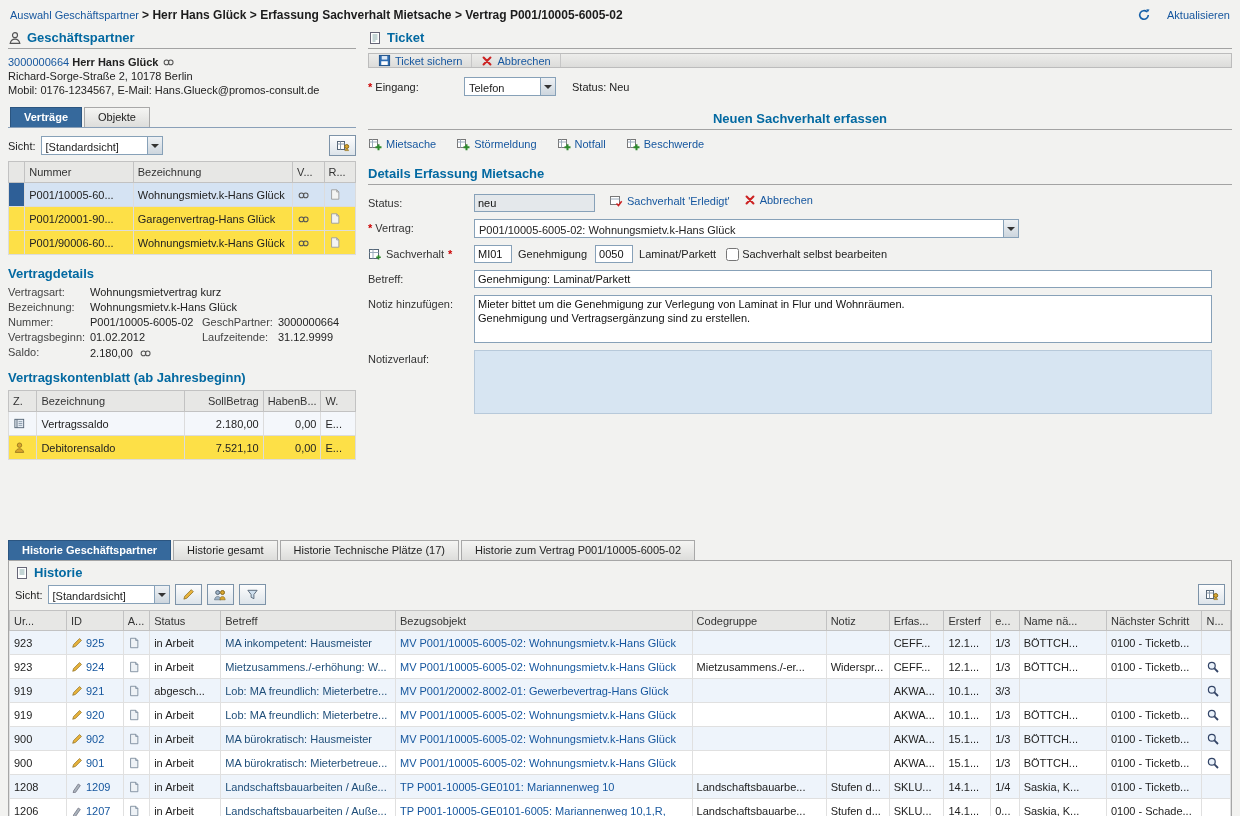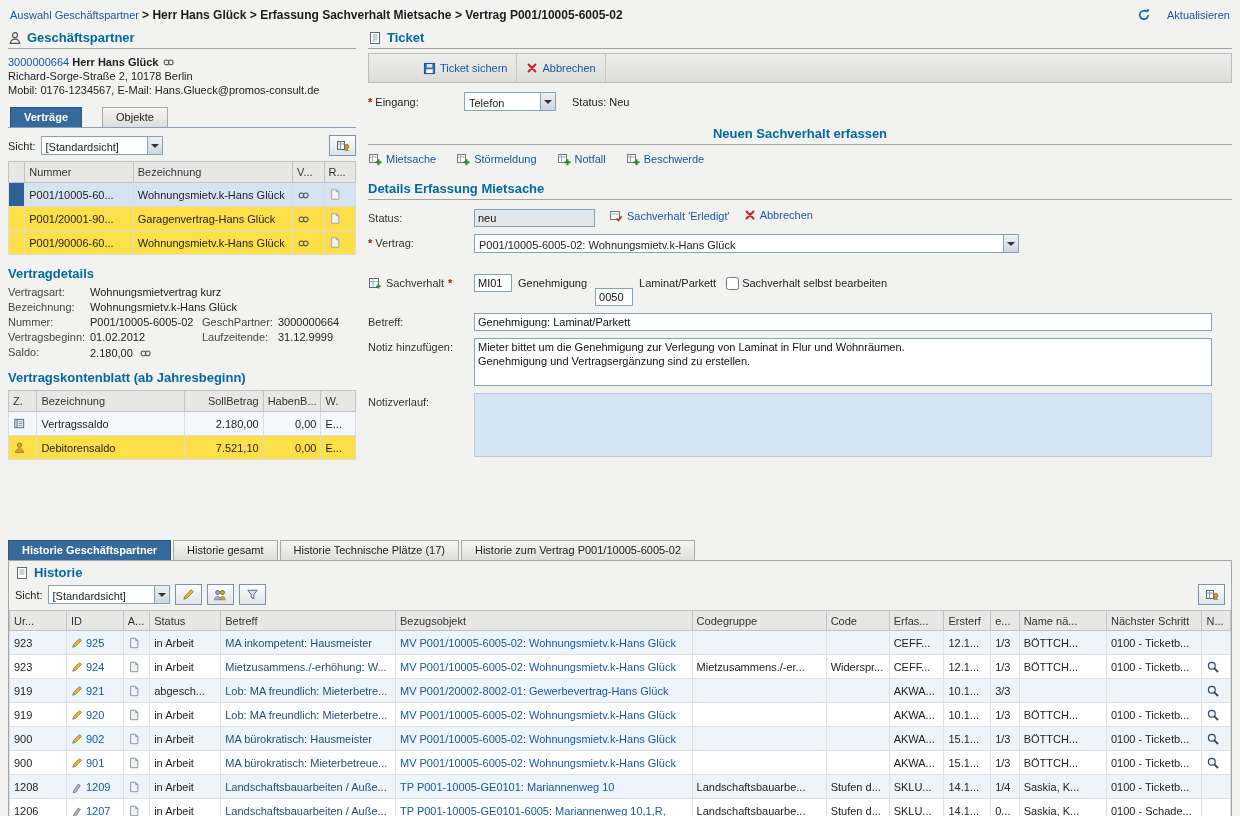--- a/index.html
+++ b/index.html
@@ -30,42 +30,42 @@
   .sel { display:inline-flex; align-items:stretch; height:19px; border:1px solid #87a1b8; background:#fff; cursor:pointer; }
   .sel .txt { flex:1; padding:4px 4px 0 4px; white-space:nowrap; overflow:hidden; }
   .sel .arr { width:15px; background:linear-gradient(#eef1f4,#cdd6de); border-left:1px solid #87a1b8; display:flex; align-items:center; justify-content:center; }
   .sel .arr i { width:0; height:0; border:4px solid transparent; border-top-color:#333; margin-top:4px; }
   .inp { height:18px; border:1px solid #87a1b8; padding:1px 3px; font:11px "Liberation Sans",sans-serif; background:#fff; color:#111; }
   .inp.dis { background:#e4e8eb; }
   textarea.inp { height:auto; resize:none; line-height:14px; }
   .ibtn { display:inline-flex; align-items:center; justify-content:center; width:27px; height:21px; border:1px solid #7d93a8; background:linear-gradient(#fdfdfd,#dde4ea); cursor:pointer; }
 
   
-  .tabs { display:flex; gap:20px; border-bottom:1px solid #8aa0b8; padding-left:2px; }
+  .tabs { display:flex; gap:2px; border-bottom:1px solid #8aa0b8; padding-left:2px; }
   .tab { padding:3px 13px 3px 13px; height:20px; background:linear-gradient(#f5f5f3,#dddddb); border:1px solid #a8a8a8; border-bottom:none; color:#222; cursor:pointer; white-space:nowrap; }
   .tab.active { background:#36699c; color:#fff; font-weight:bold; border-color:#2b5580; }
 
   
   table.grid { border-collapse:collapse; table-layout:fixed; background:#fde047; width:100%; }
   table.grid th { background:#e7e7e5; font-weight:normal; text-align:left; color:#333; border:1px solid #c2c2c2; padding:3px 4px; height:21px; overflow:hidden; white-space:nowrap; }
   table.grid td { border:1px solid #dcdcdc; padding:2px 4px; height:24px; overflow:hidden; white-space:nowrap; }
   tr.rsel { background:#d5e3f3; }
   td.selcell { padding:0; } 
   tr.rsel td.selcell { background:#2e5f97; }
   td.num { text-align:right; }
 
   .sicht-row { display:flex; align-items:center; gap:5px; margin:7px 0 5px 0; }
   .spacer { flex:1; }
 
   
   .kv { display:grid; grid-template-columns:82px 112px 76px 1fr; row-gap:3px; margin-top:5px; }
   .kv .lab { color:#444; }
 
   
-  .ttoolbar { margin-top:4px; height:30px; background:linear-gradient(#ededeb,#dcdcda); border:1px solid #bcbcbc; display:flex; align-items:center;padding-left:45px; }
+  .ttoolbar { margin-top:4px; height:15px; background:linear-gradient(#ededeb,#dcdcda); border:1px solid #bcbcbc; display:flex; align-items:center; }
   .ttool-item { display:flex; align-items:center; gap:4px; padding:0 9px; height:100%; border-right:1px solid #c6c6c6; }
 
   .form-row { display:flex; align-items:flex-start; margin-bottom:7px; }
   .form-lab { width:106px; flex:none; padding-top:3px; color:#333; }
 
   .hist-tabs { display:flex; gap:2px; margin:10px 0 0 8px; }
   .hist-panel { margin:0 8px; border:1px solid #a6a6a6; background:#f2f2f0; border-top:1px solid #a6a6a6; }
   .hist-head { display:flex; align-items:center; gap:5px; padding:4px 6px 2px 6px; }
   .hist-toolbar { display:flex; align-items:center; gap:5px; padding:2px 6px 5px 6px; }
 
@@ -380,21 +380,21 @@
         <svg class="icn" width="14" height="14" viewBox="0 0 14 14">
             <rect x="1.5" y="2.5" width="9" height="9" fill="#fff" stroke="#567"></rect>
             <path d="M1.5 5.5h9M5 2.5v9" stroke="#9ab"></path>
             <path d="M10.5 8v4.5M8.2 10.2h4.6" stroke="#2e8b2e" stroke-width="1.6"></path>
           </svg>
         <span>Sachverhalt</span>
         <span class="red">*</span>
       </span>
       <input class="inp" style="width: 38px;" value="MI01">
       <span style="margin:0 8px 0 6px;">Genehmigung</span>
-      <input class="inp" style="width: 38px; margin-top: 28px;" value="0050">
+      <input class="inp" style="width: 38px;" value="0050">
       <span style="margin-left:6px;">Laminat/Parkett</span>
       <input type="checkbox" class="chk" style="">
       <span>Sachverhalt selbst bearbeiten</span>
     </div>
 
     <div class="form-row">
       <span class="form-lab">Betreff:</span>
       <input class="inp" style="width: 738px;" value="Genehmigung: Laminat/Parkett">
     </div>
 
@@ -482,21 +482,21 @@
     </colgroup>
     <tbody>
         <tr>
       <th>Ur...</th>
       <th>ID</th>
       <th>A...</th>
       <th>Status</th>
       <th>Betreff</th>
       <th>Bezugsobjekt</th>
       <th>Codegruppe</th>
-      <th>Code</th>
+      <th>Notiz</th>
       <th>Erfas...</th>
       <th>Ersterf</th>
       <th>e...</th>
       <th>Name nä...</th>
       <th>Nächster Schritt</th>
       <th>N...</th>
     </tr>
 
     <tr>
       <td>923</td>

